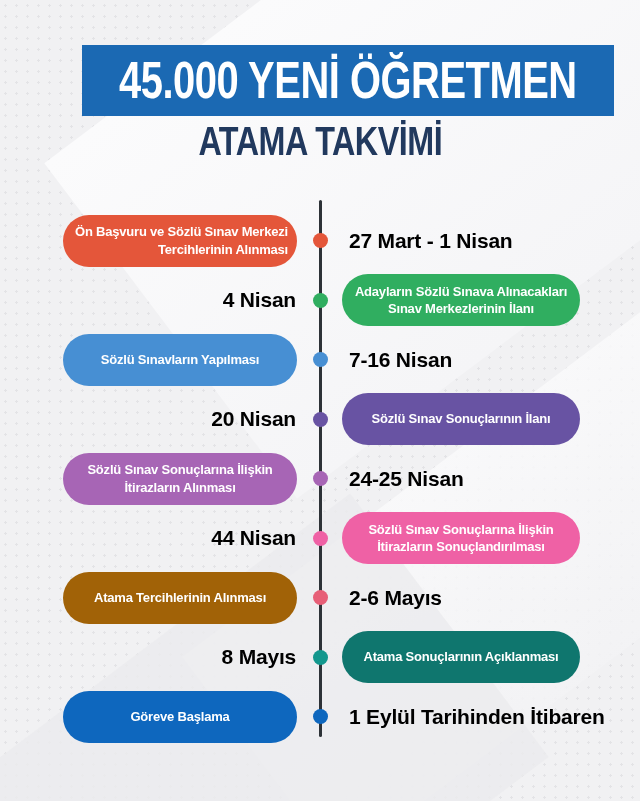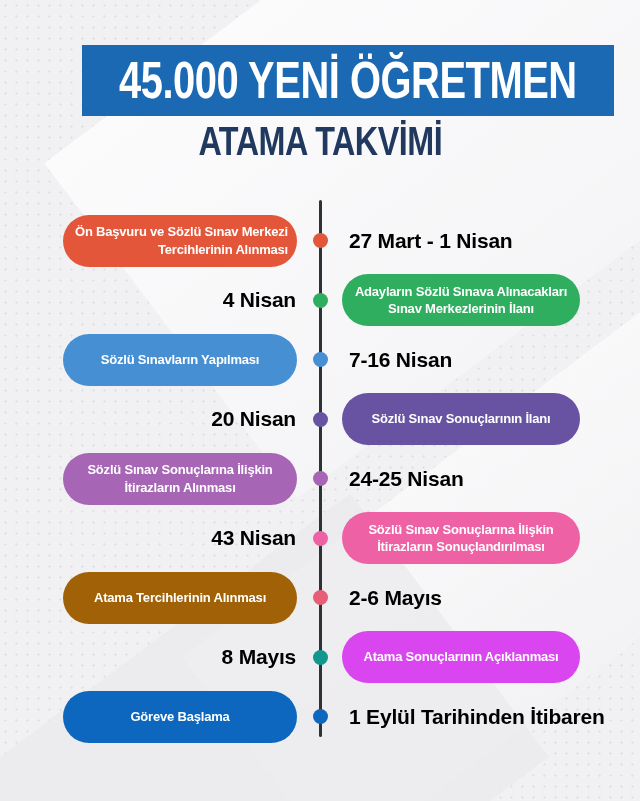--- a/index.html
+++ b/index.html
@@ -127,21 +127,21 @@
         <div class="cell-m">
             <span class="dot" style="background: rgb(167, 101, 181);"></span>
           </div>
         <div class="cell-r">
             <div class="date">24-25 Nisan</div>
           </div>
       </div>
 
       <div class="trow">
         <div class="cell-l">
-            <div class="date">43 Nisan</div>
+            <div class="date">44 Nisan</div>
           </div>
         <div class="cell-m">
             <span class="dot" style="background: rgb(239, 97, 165);"></span>
           </div>
         <div class="cell-r">
             <div class="pill" style="background: rgb(239, 97, 165);">Sözlü Sınav Sonuçlarına İlişkin İtirazların Sonuçlandırılması</div>
           </div>
       </div>
 
       <div class="trow">
@@ -157,21 +157,21 @@
       </div>
 
       <div class="trow">
         <div class="cell-l">
             <div class="date">8 Mayıs</div>
           </div>
         <div class="cell-m">
             <span class="dot" style="background: rgb(18, 151, 141);"></span>
           </div>
         <div class="cell-r">
-            <div class="pill" style="background: #d946ef;">Atama Sonuçlarının Açıklanması</div>
+            <div class="pill" style="background: #0f766e;">Atama Sonuçlarının Açıklanması</div>
           </div>
       </div>
 
       <div class="trow">
         <div class="cell-l">
             <div class="pill" style="background: rgb(14, 103, 190);">Göreve Başlama</div>
           </div>
         <div class="cell-m">
             <span class="dot" style="background: rgb(14, 103, 190);"></span>
           </div>

